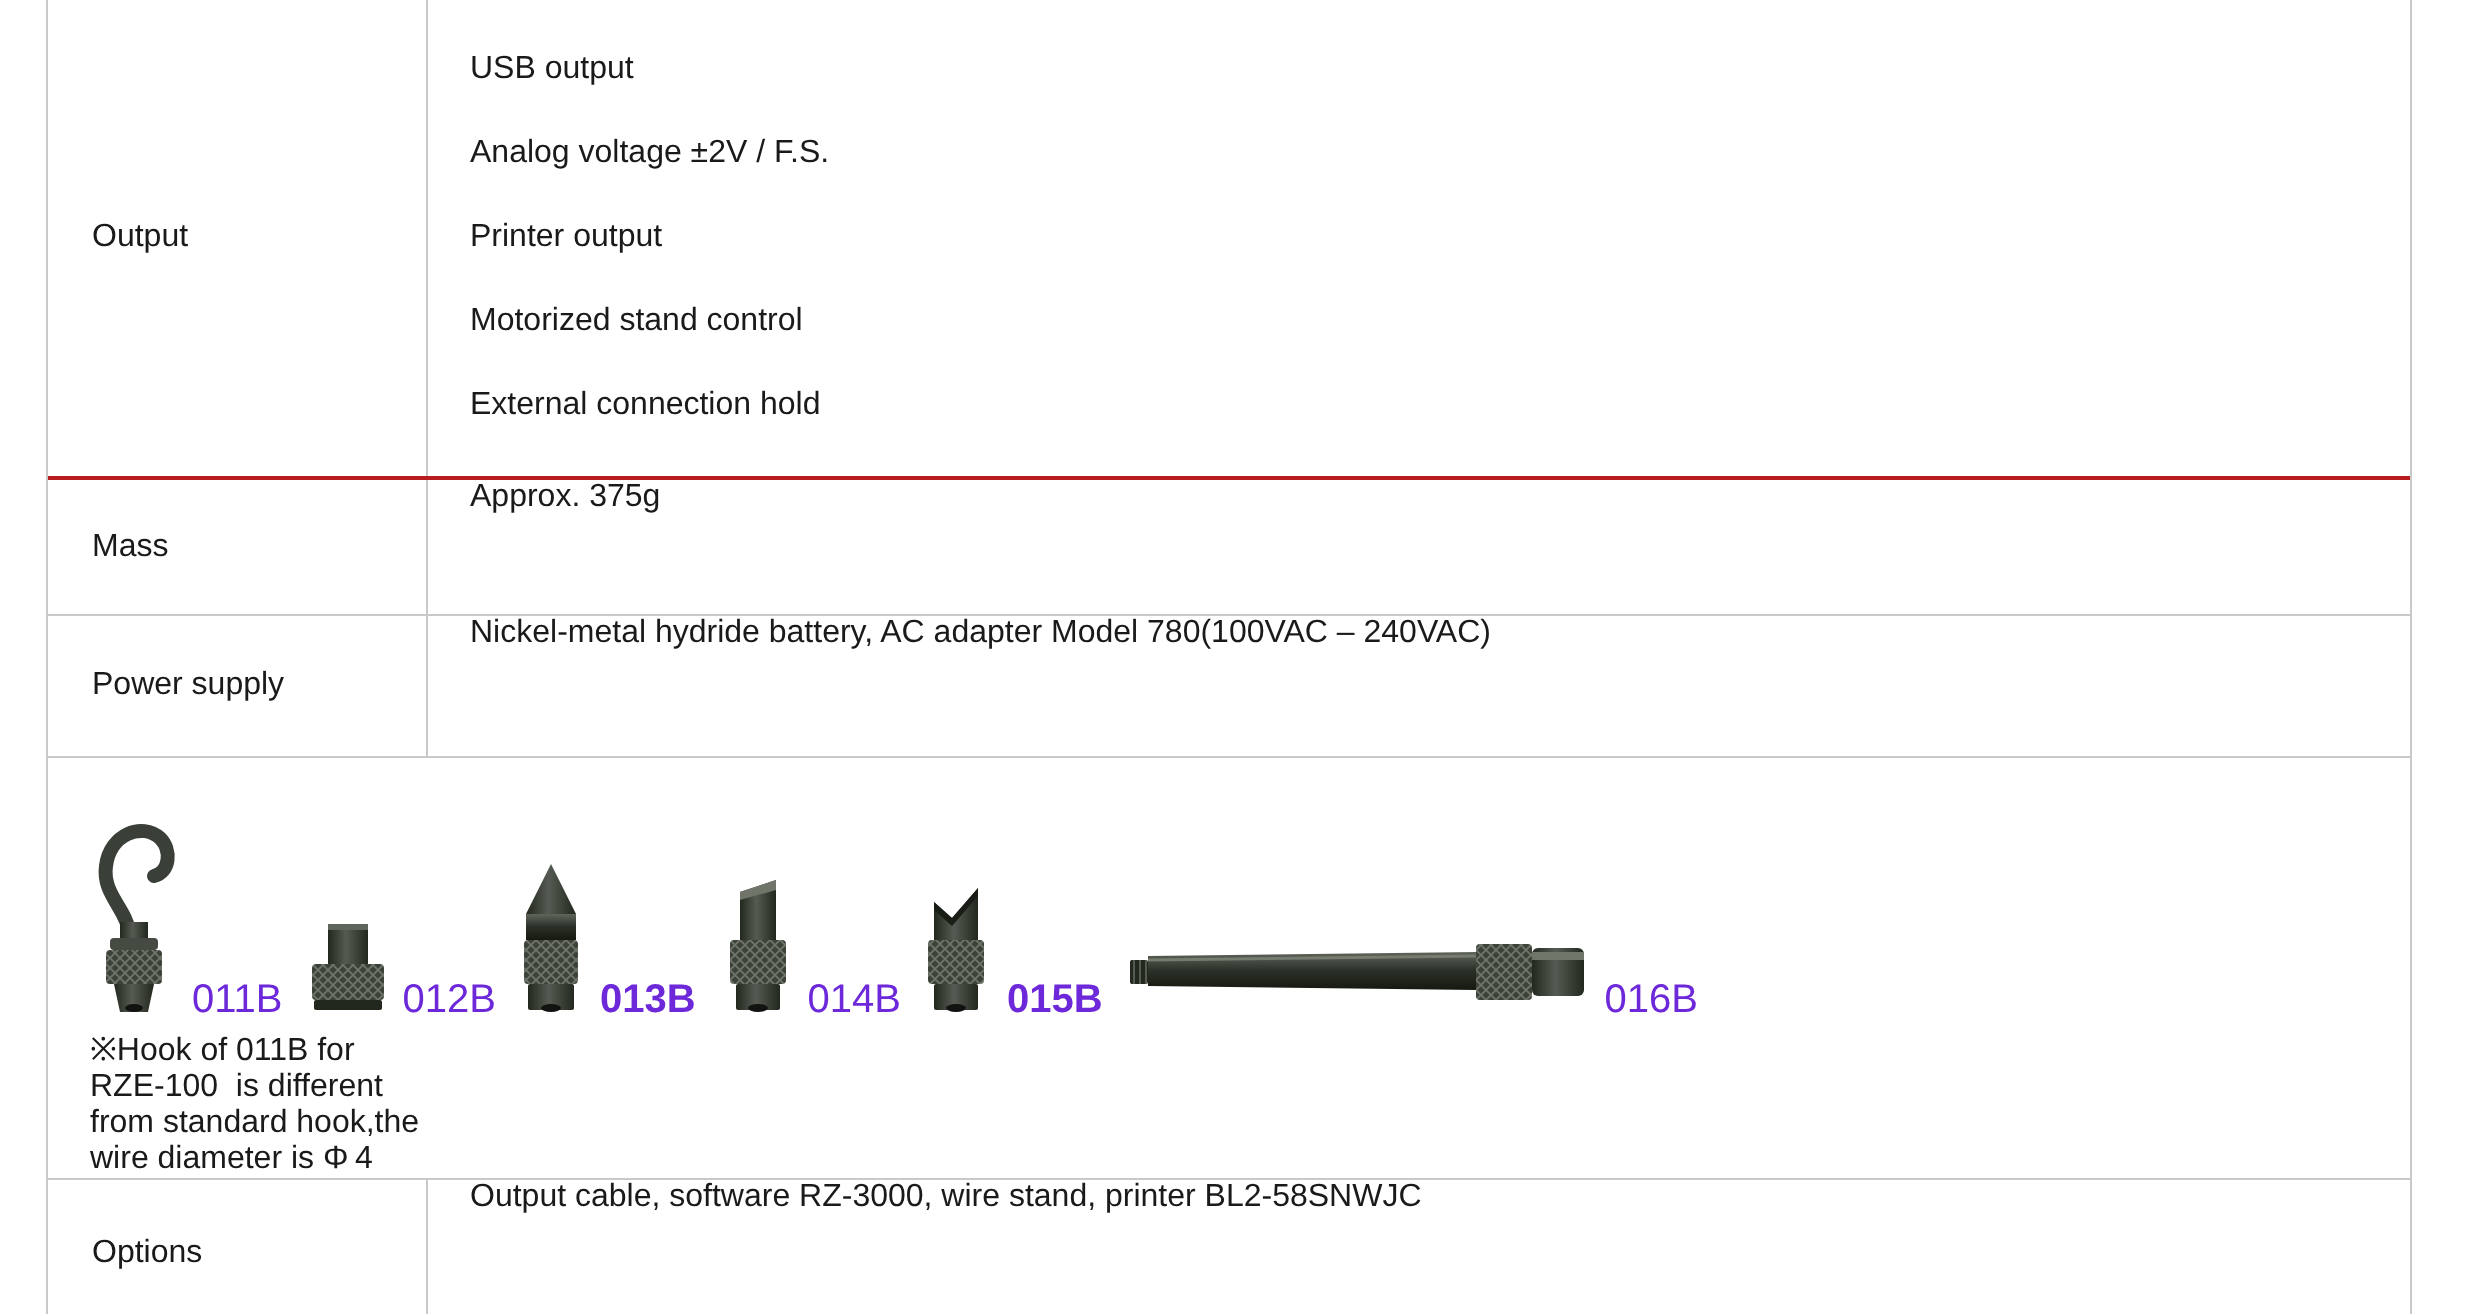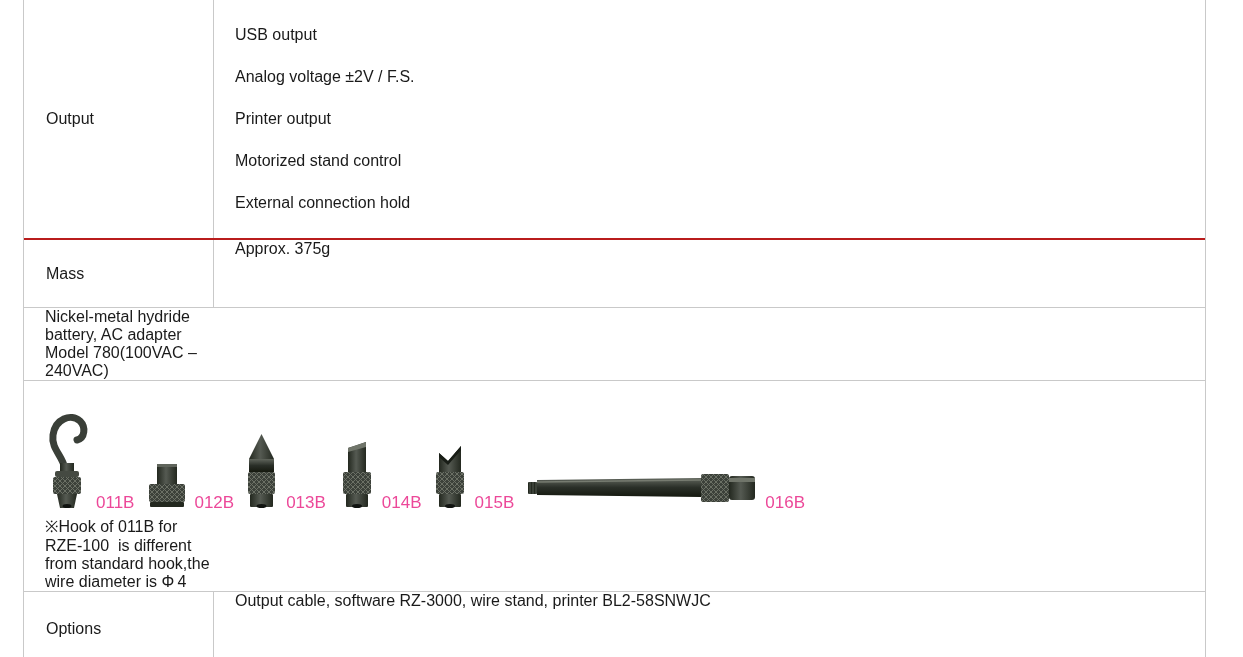--- a/index.html
+++ b/index.html
@@ -61,35 +61,35 @@
   }
   .label-line { line-height: 43px; }
   .acc-strip {
     display: flex;
     align-items: flex-end;
     margin-top: 20px;
     height: 108px;
   }
   .acc-img { flex: 0 0 auto; }
   .acc-label {
-    font-size: 17px;
-    color: #ec4899;
+    font-size: 20px;
+    color: #6d28d9;
     flex: 0 0 auto;
     margin-left: 7px;
     line-height: 15px;
     transform: translateY(1px);
   }
   .acc-note {
     margin-top: 6px;
     font-size: 16px;
     white-space: pre-wrap;
   }
   .m13 { margin-right: 13px; }
   .m10 { margin-right: 10px; }
-  .m12 { margin-right: 12px; }
+  .m12 { margin-right: 12px; font-weight: bold; }
   .hidden-defs { position: absolute; width: 0; height: 0; }
   .partial-row { flex: 1 1 auto; }
 </style>
 </head>
 <body>
 
 <svg class="hidden-defs" aria-hidden="true">
   <defs>
     <pattern id="knurl" width="5" height="5" patternUnits="userSpaceOnUse">
       <rect width="5" height="5" fill="#3c413a"></rect>
@@ -126,20 +126,23 @@
   <div class="row row-border-thick" style="flex-basis:67px">
     <div class="cell-label">
       <span>Mass</span>
     </div>
     <div class="cell-value">
       <span>Approx. 375g</span>
     </div>
   </div>
 
   <div class="row row-border" style="flex-basis:70px">
+    <div class="cell-label">
+      <span>Power supply</span>
+    </div>
     <div class="cell-value">
       <span>Nickel-metal hydride battery, AC adapter Model 780(100VAC – 240VAC)</span>
     </div>
   </div>
 
   <div class="row row-border" style="flex-basis:197px">
     <div class="cell-value-col" style="justify-content:flex-start">
 
       <div class="acc-strip">
 

